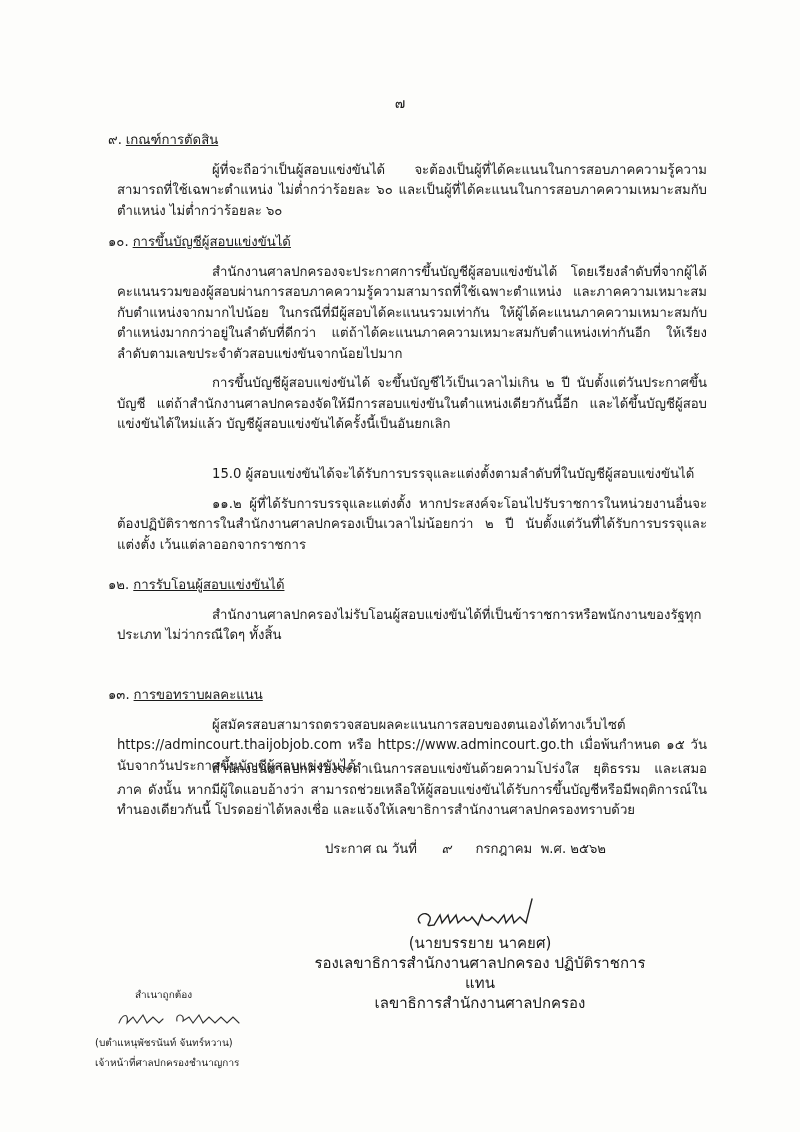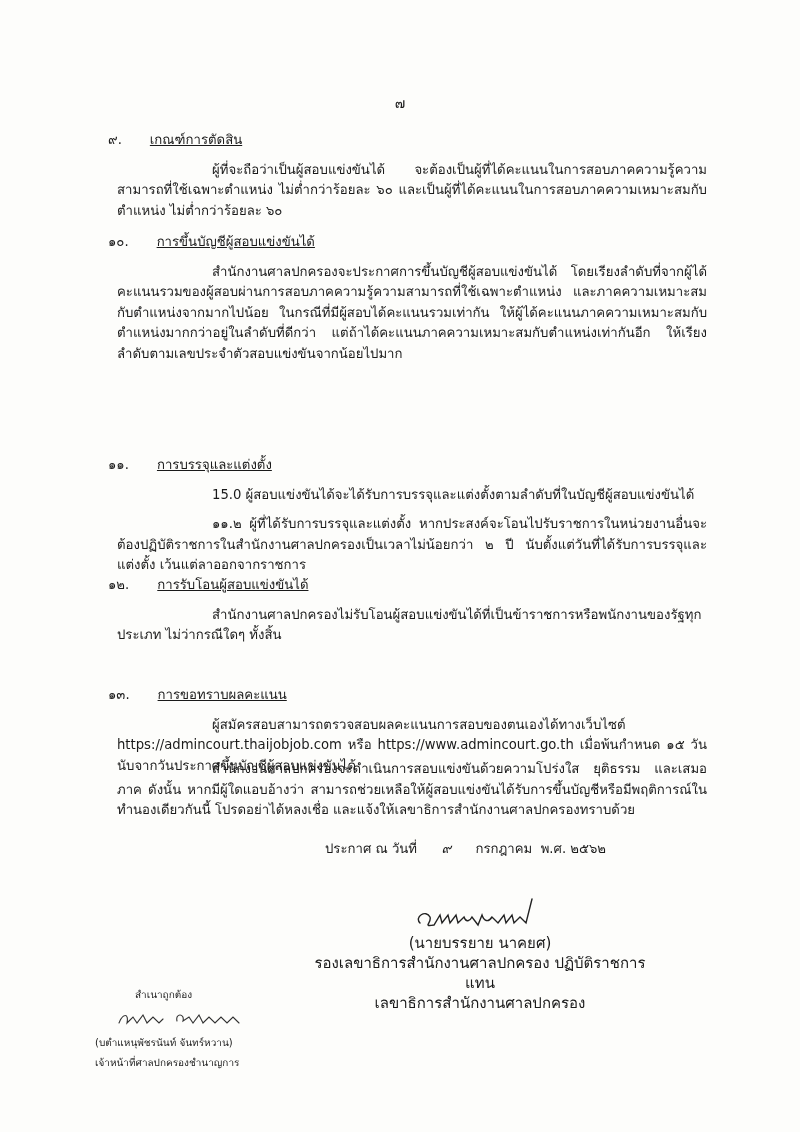--- a/index.html
+++ b/index.html
@@ -9,21 +9,21 @@
       font-family: "DejaVu Sans", "Liberation Sans", sans-serif;
       color: #1a1a1a;
       position: relative;
       overflow: hidden;
     }
     .page { position: absolute; left: 0; top: 0; width: 800px; height: 1132px; }
     .page-num { position: absolute; top: 92px; left: 0; width: 800px; text-align: center; font-size: 14px; }
     .sec { position: absolute; left: 108px; width: 608px; font-size: 13.2px; line-height: 20.5px; }
     .sec-title { display: block; }
     .sec-title .num { margin-right: 4px; }
-    .sec-title .ttl { text-decoration: underline; margin-left: 24px; }
+    .sec-title .ttl { text-decoration: underline; }
     .para { text-indent: 95px; text-align: justify; text-align-last: left; margin: 9px; }
     .closing { position: absolute; left: 108px; width: 608px; font-size: 13.2px; line-height: 20.5px; top: 750px; }
     .date-line { position: absolute; top: 838px; left: 325px; font-size: 13.2px; white-space: nowrap; }
     .date-line .day { display: inline-block; width: 50px; text-align: center; font-family: "DejaVu Serif", serif; font-style: italic; }
     .sig-main { position: absolute; top: 895px; left: 300px; width: 360px; text-align: center; font-size: 15px; line-height: 20px; }
     .signature { font-family: "DejaVu Serif", serif; font-style: italic; font-size: 24px; height: 38px; letter-spacing: -1px; }
     .sig-copy { position: absolute; top: 985px; left: 95px; width: 200px; font-size: 10px; line-height: 20px; }
     .sig-copy .certified { padding-left: 40px; }
     .sig-copy .signature2 { font-family: "DejaVu Serif", serif; font-style: italic; font-size: 14px; padding-left: 20px; height: 28px; line-height: 28px; }
   </style>
@@ -39,26 +39,24 @@
       <span class="num">๙.</span><span class="ttl">เกณฑ์การตัดสิน</span>
     </span>
     <p class="para">ผู้ที่จะถือว่าเป็นผู้สอบแข่งขันได้ จะต้องเป็นผู้ที่ได้คะแนนในการสอบภาคความรู้ความสามารถที่ใช้เฉพาะตำแหน่ง ไม่ต่ำกว่าร้อยละ ๖๐ และเป็นผู้ที่ได้คะแนนในการสอบภาคความเหมาะสมกับตำแหน่ง ไม่ต่ำกว่าร้อยละ ๖๐</p>
   </div>
 
   <div class="sec" style="top:232px;">
     <span class="sec-title">
       <span class="num">๑๐.</span><span class="ttl">การขึ้นบัญชีผู้สอบแข่งขันได้</span>
     </span>
     <p class="para">สำนักงานศาลปกครองจะประกาศการขึ้นบัญชีผู้สอบแข่งขันได้ โดยเรียงลำดับที่จากผู้ได้คะแนนรวมของผู้สอบผ่านการสอบภาคความรู้ความสามารถที่ใช้เฉพาะตำแหน่ง และภาคความเหมาะสมกับตำแหน่งจากมากไปน้อย ในกรณีที่มีผู้สอบได้คะแนนรวมเท่ากัน ให้ผู้ได้คะแนนภาคความเหมาะสมกับตำแหน่งมากกว่าอยู่ในลำดับที่ดีกว่า แต่ถ้าได้คะแนนภาคความเหมาะสมกับตำแหน่งเท่ากันอีก ให้เรียงลำดับตามเลขประจำตัวสอบแข่งขันจากน้อยไปมาก</p>
+    <p class="para">การขึ้นบัญชีผู้สอบแข่งขันได้ จะขึ้นบัญชีไว้เป็นเวลาไม่เกิน ๒ ปี นับตั้งแต่วันประกาศขึ้นบัญชี แต่ถ้าสำนักงานศาลปกครองจัดให้มีการสอบแข่งขันในตำแหน่งเดียวกันนี้อีก และได้ขึ้นบัญชีผู้สอบแข่งขันได้ใหม่แล้ว บัญชีผู้สอบแข่งขันได้ครั้งนี้เป็นอันยกเลิก</p>
   </div>
 
   <div class="sec" style="top:455px;">
-    <span class="sec-title">
-      <span class="num">๑๑.</span><span class="ttl">การบรรจุและแต่งตั้ง</span>
-    </span>
     <p class="para">15.0 ผู้สอบแข่งขันได้จะได้รับการบรรจุและแต่งตั้งตามลำดับที่ในบัญชีผู้สอบแข่งขันได้</p>
     <p class="para">๑๑.๒ ผู้ที่ได้รับการบรรจุและแต่งตั้ง หากประสงค์จะโอนไปรับราชการในหน่วยงานอื่นจะต้องปฏิบัติราชการในสำนักงานศาลปกครองเป็นเวลาไม่น้อยกว่า ๒ ปี นับตั้งแต่วันที่ได้รับการบรรจุและแต่งตั้ง เว้นแต่ลาออกจากราชการ</p>
   </div>
 
   <div class="sec" style="top:575px;">
     <span class="sec-title">
       <span class="num">๑๒.</span><span class="ttl">การรับโอนผู้สอบแข่งขันได้</span>
     </span>
     <p class="para">สำนักงานศาลปกครองไม่รับโอนผู้สอบแข่งขันได้ที่เป็นข้าราชการหรือพนักงานของรัฐทุกประเภท ไม่ว่ากรณีใดๆ ทั้งสิ้น</p>
   </div>

